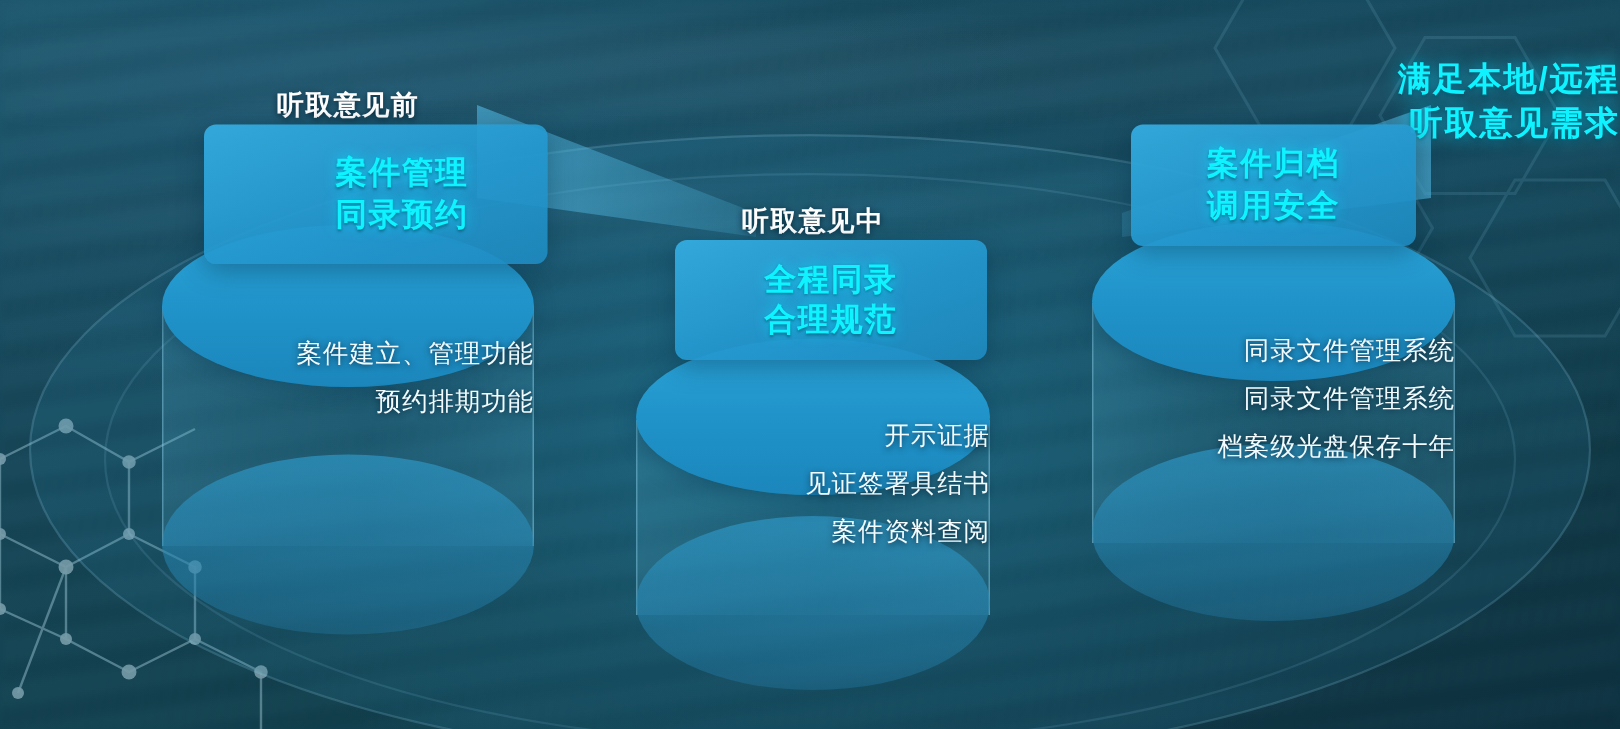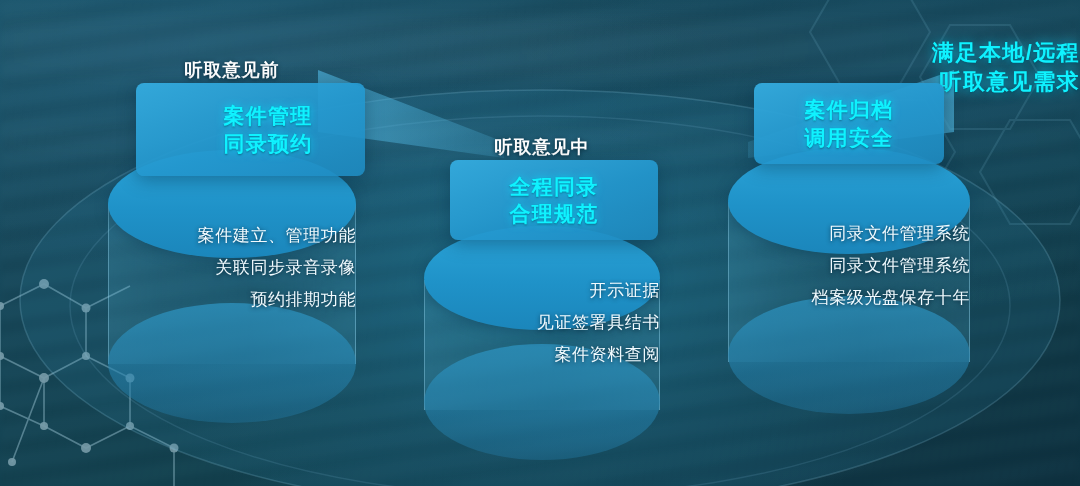--- a/index.html
+++ b/index.html
@@ -166,21 +166,20 @@
     <div class="cyl-wall" style="top:154px;height:160px;"></div>
     <div class="disc-bottom" style="left:0;top:253px;width:248px;height:120px;"></div>
     <div class="disc-top" style="left:0;top:100px;width:248px;height:108px;"></div>
     <div class="kicker" style="top:8px;">听取意见前</div>
     <div class="hcard" style="left:28px;top:33px;width:194px;height:93px;padding-left:35px;">
       <span class="ln">案件管理</span>
       <span class="ln">同录预约</span>
     </div>
     <div class="items" style="top:177px;">
       <div class="it">案件建立、管理功能</div>
-      <div class="it">关联同步录音录像</div>
       <div class="it">预约排期功能</div>
     </div>
   </div>
 
   <div class="col" style="left:424px;top:130px;width:236px;height:300px;">
     <div class="cyl-wall" style="top:150px;height:130px;"></div>
     <div class="disc-bottom" style="left:0;top:214px;width:236px;height:116px;"></div>
     <div class="disc-top" style="left:0;top:96px;width:236px;height:104px;"></div>
     <div class="kicker" style="top:5px;">听取意见中</div>
     <div class="hcard" style="left:26px;top:30px;width:208px;height:80px;">

